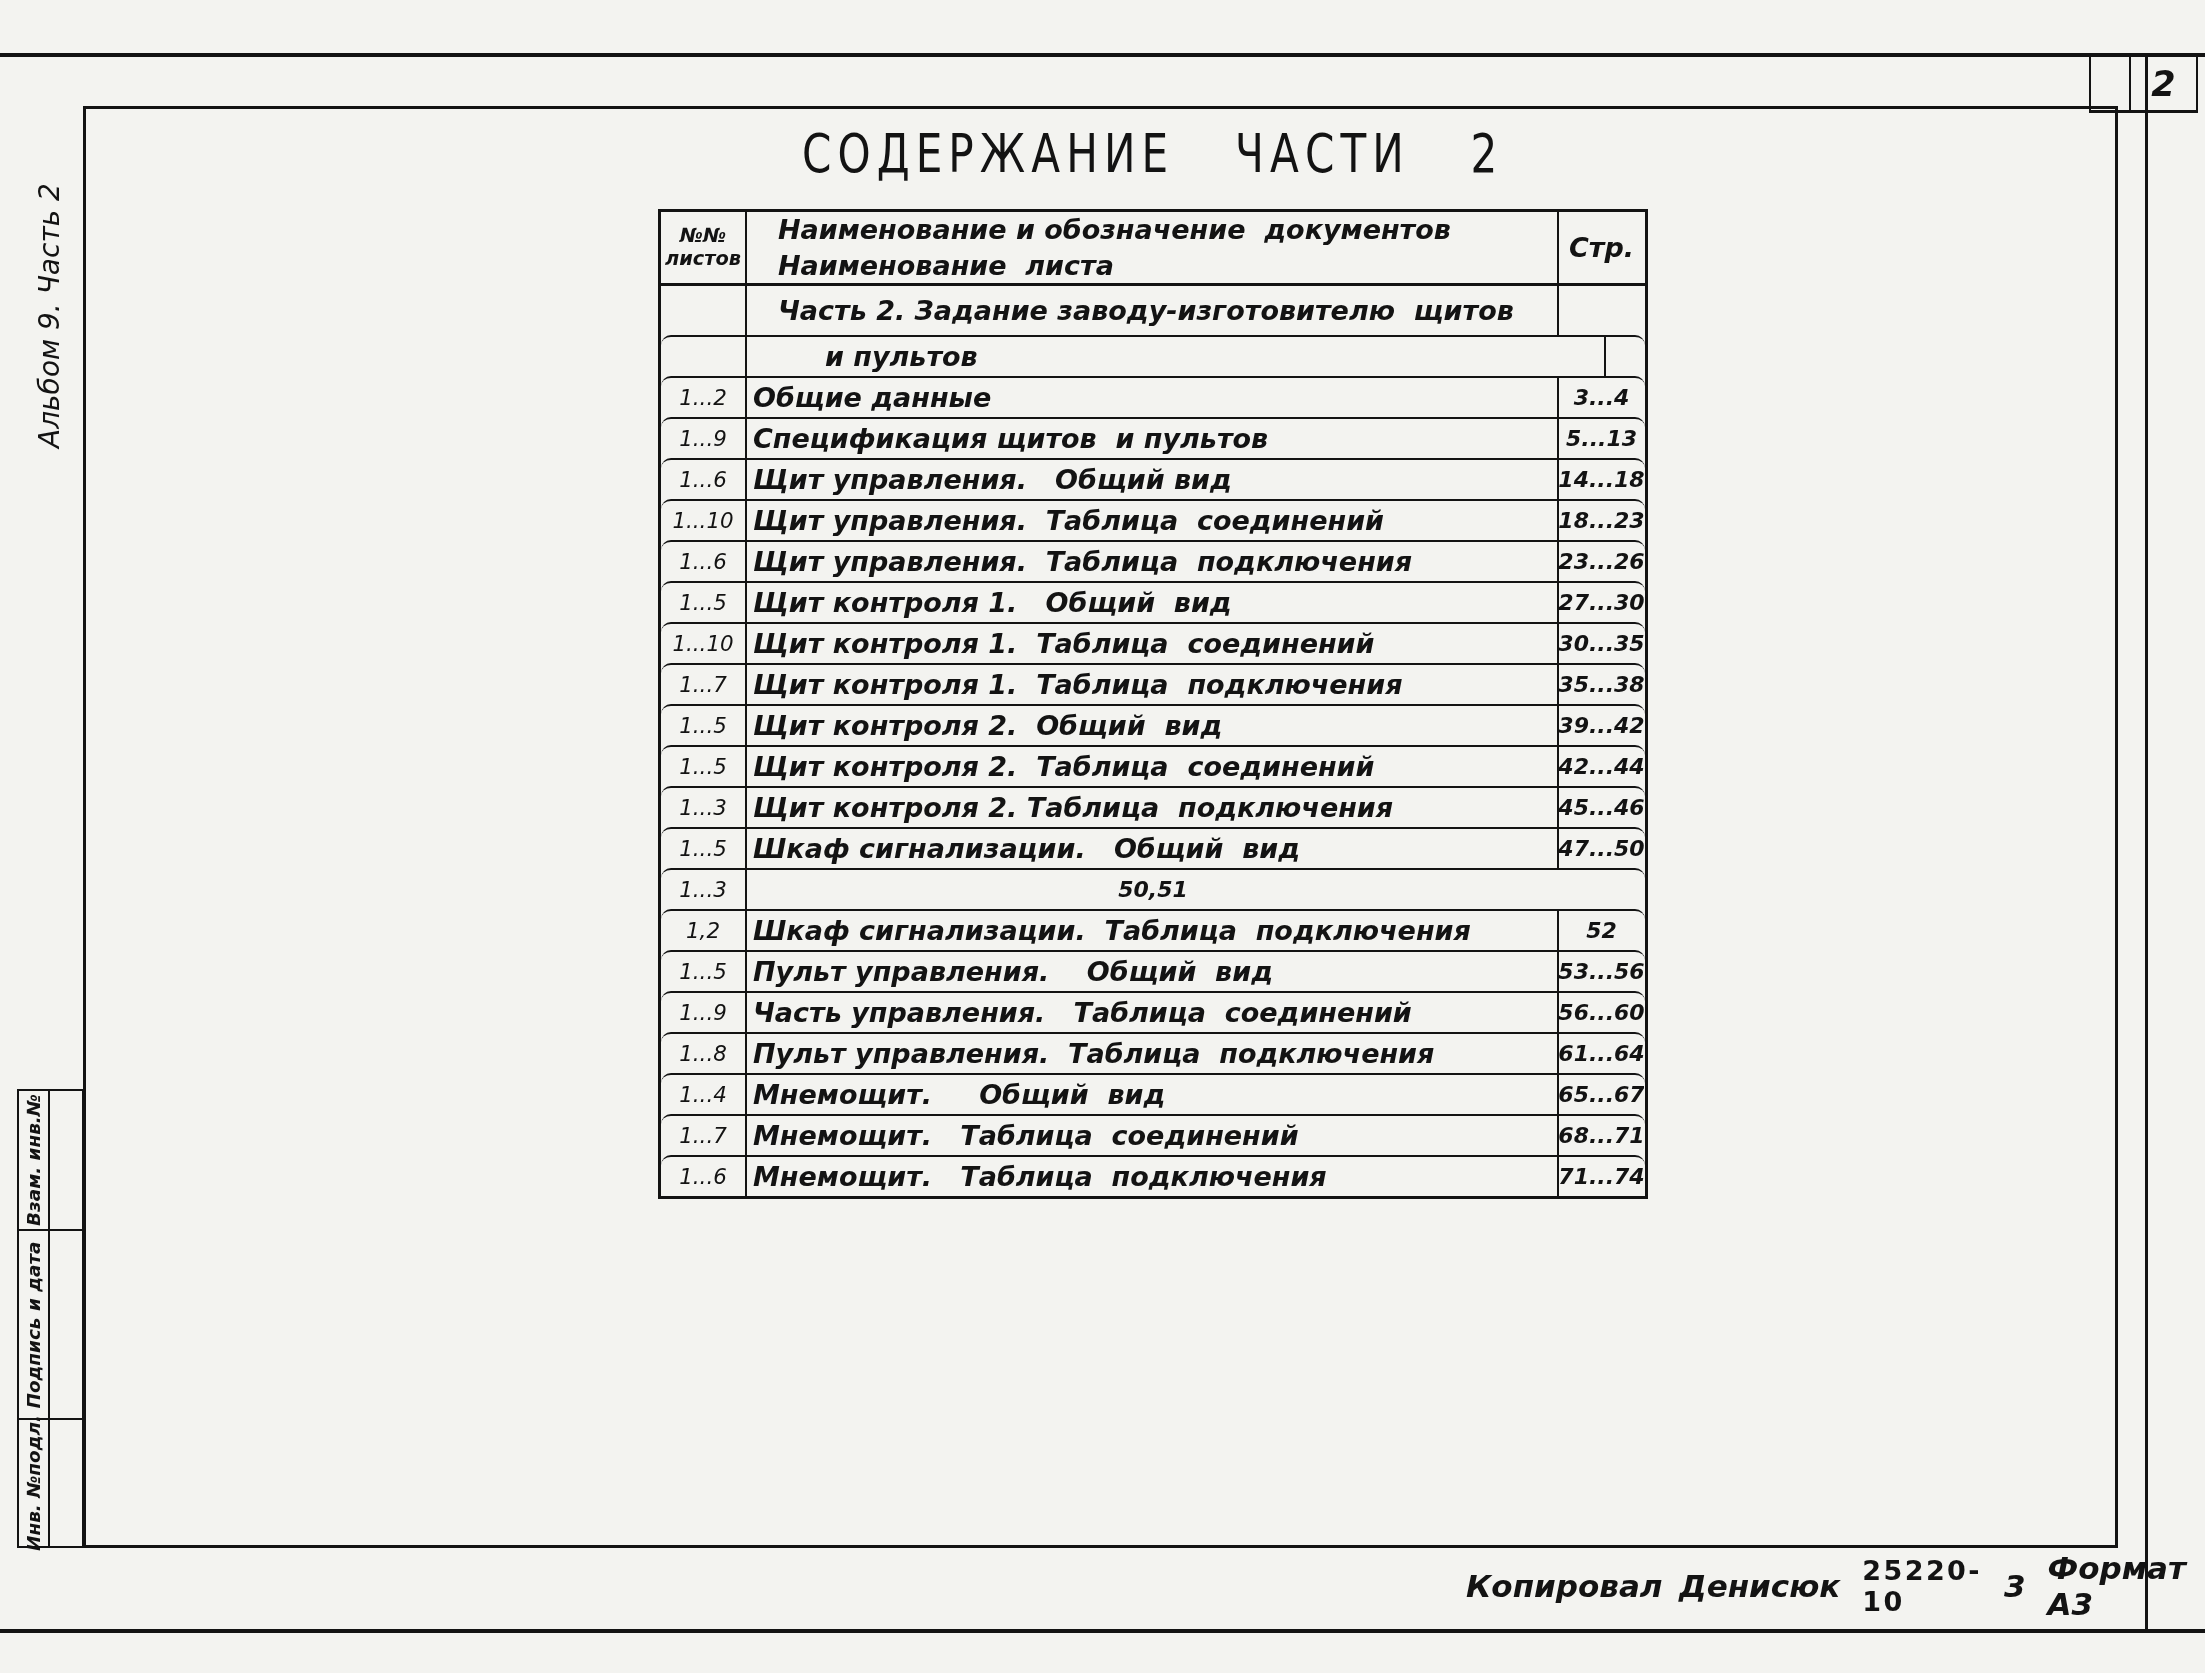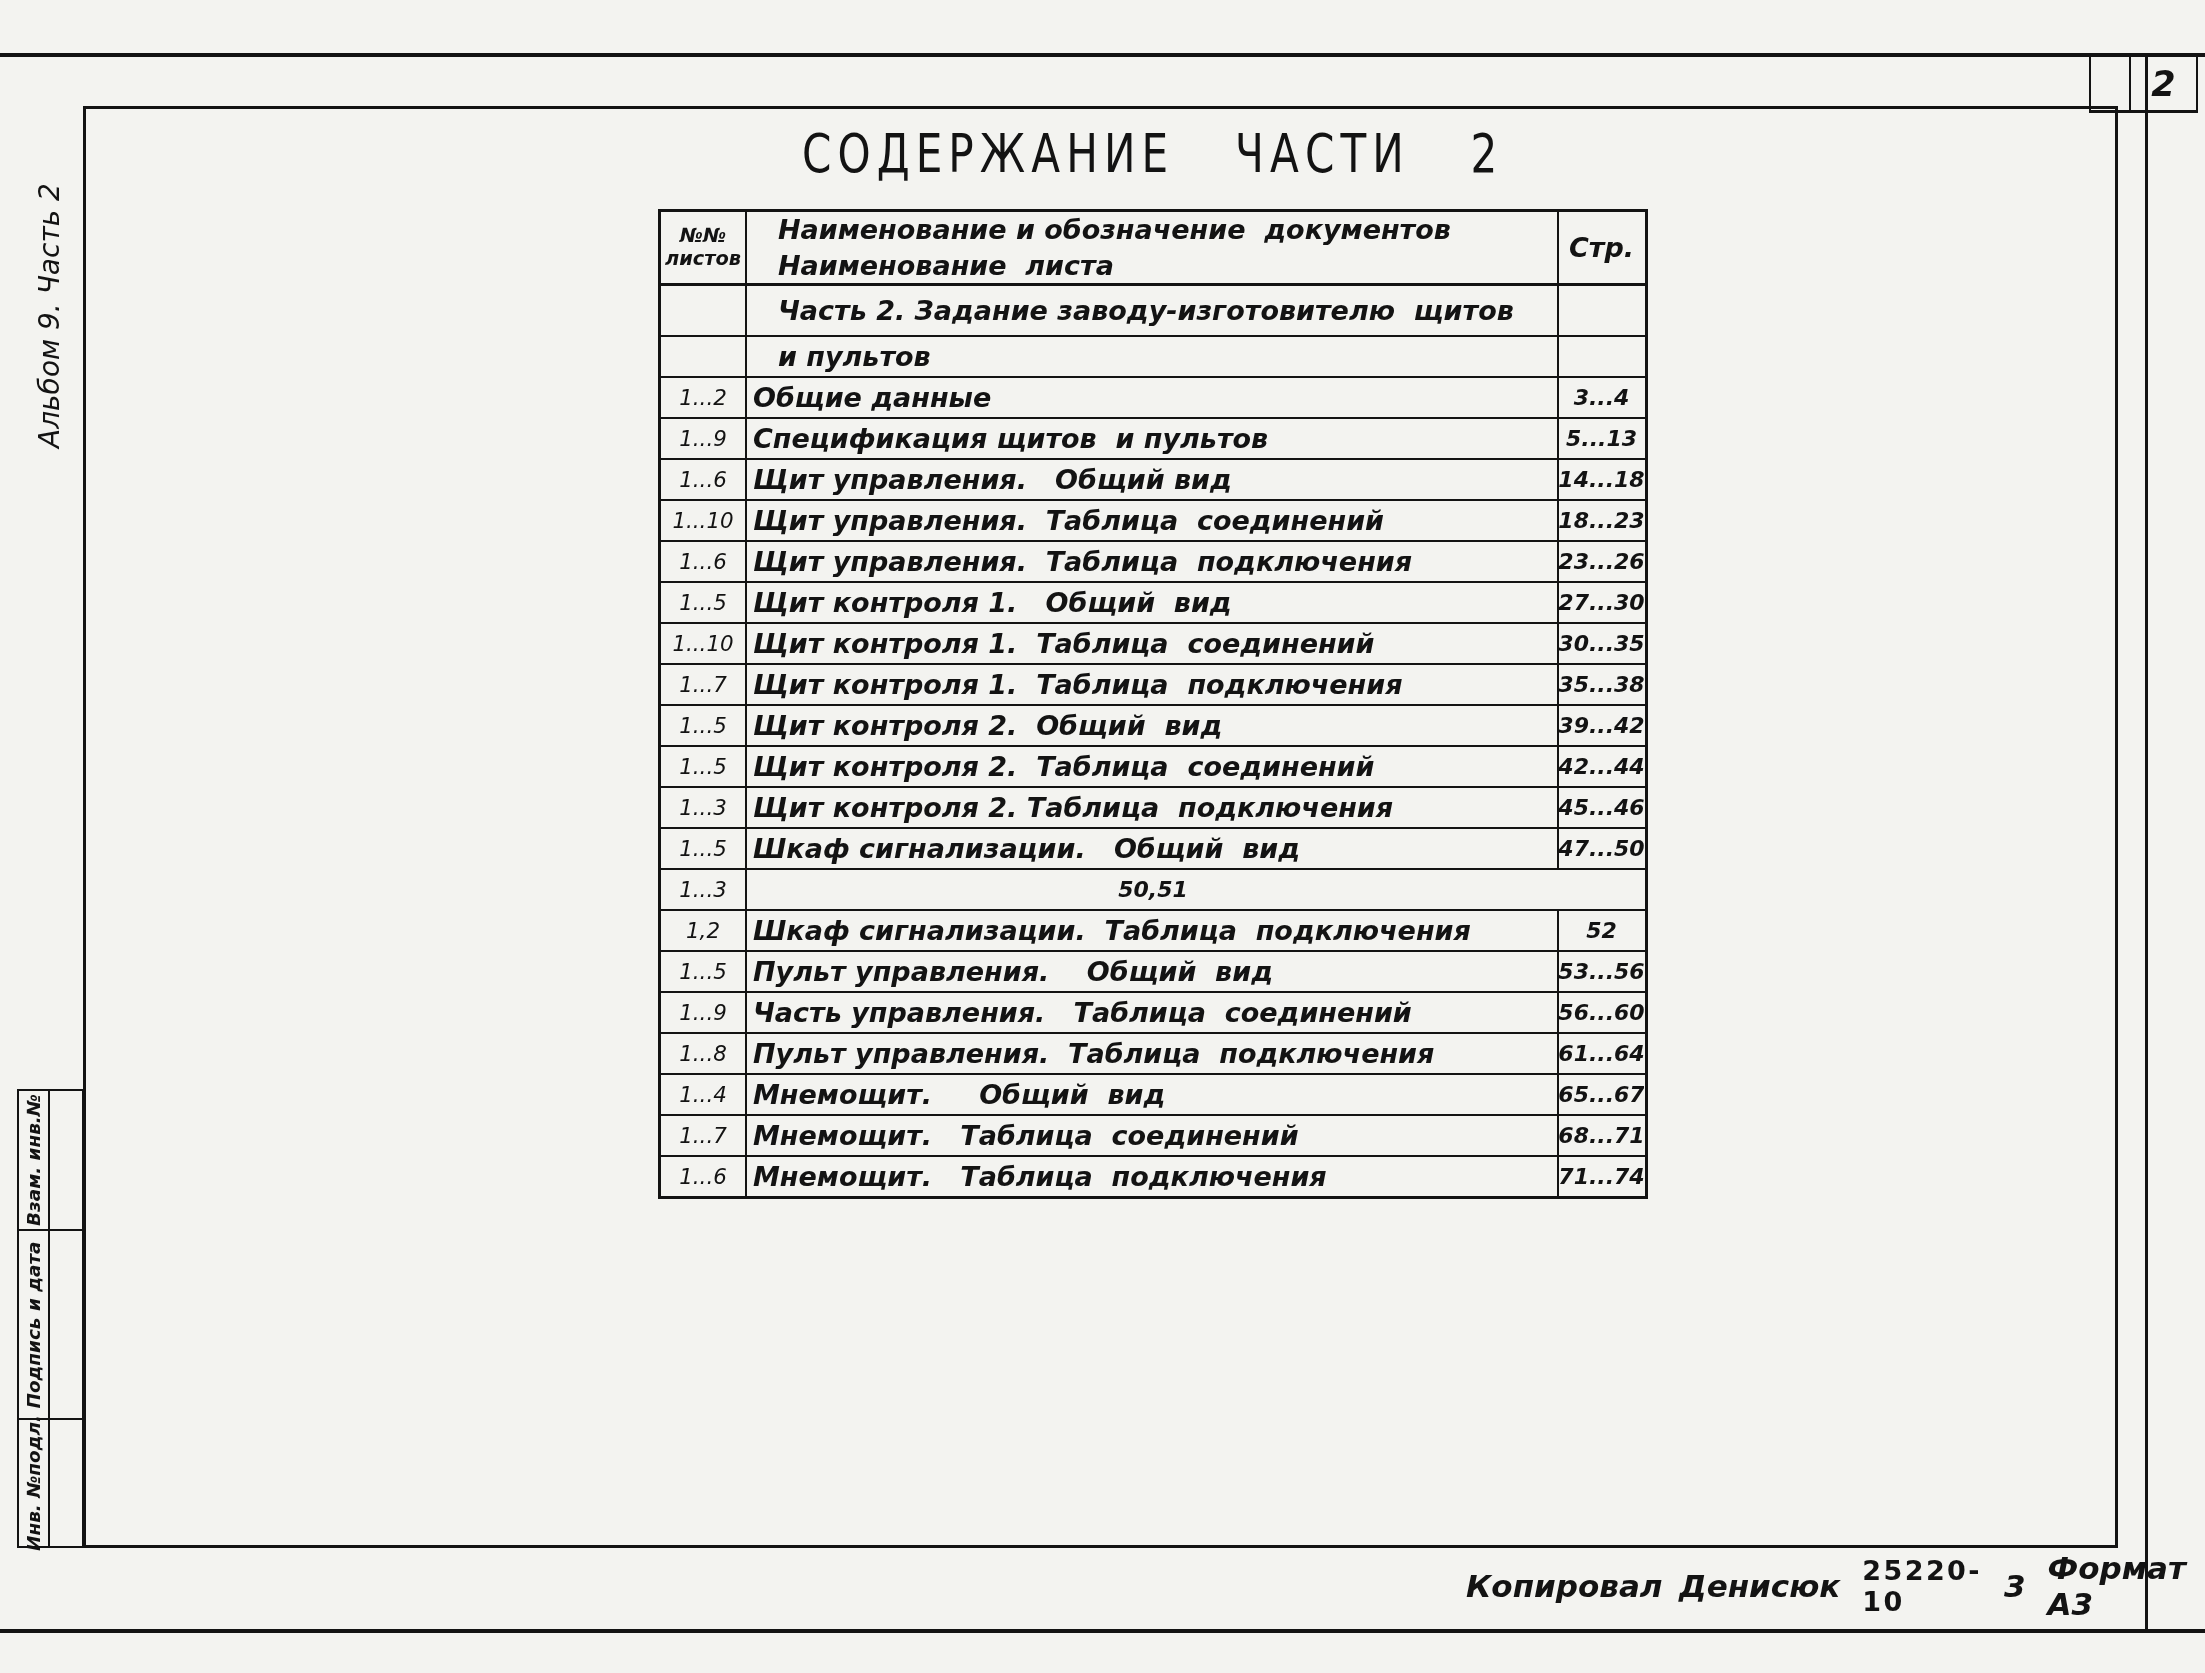--- a/index.html
+++ b/index.html
@@ -101,23 +101,23 @@
   }
   .c1{border-right:2.4px solid var(--ink);justify-content:center;font-size:21.4px;font-weight:normal;}
   .c2{border-right:2.4px solid var(--ink);padding-left:6px;font-size:27px;font-weight:bold;}
   .c3{justify-content:center;font-size:22px;font-weight:bold;}
   .thead{border-bottom:3.4px solid var(--ink);}
   .thead .trow{height:71px;}
   .thead .c1{flex-direction:column;justify-content:center;font-size:19.4px;font-weight:bold;line-height:1.15;}
   .thead .c2{flex-direction:column;align-items:flex-start;justify-content:center;
              padding-left:31px;font-size:27px;line-height:1.3;}
   .thead .c3{font-size:27px;}
-  .tbody .trow{height:39px;}
+  .tbody .trow{height:39px;border-radius:10px;}
   .tbody .trow.sec1{height:49px;}
-  .tbody .trow.sec2{height:39px;}
+  .tbody .trow.sec2{height:39px;gap:47px;}
   .tbody .trow + .trow{border-top:2.4px solid var(--ink);}
   .sec .c2{padding-left:31px;}
 
   
   .footer{
     position:absolute;left:1466px;top:1559px;width:709px;height:53px;
     display:flex;align-items:center;
     font-size:31px;font-weight:bold;
   }
   .footer .gap-s{margin-right:16.5px;}

